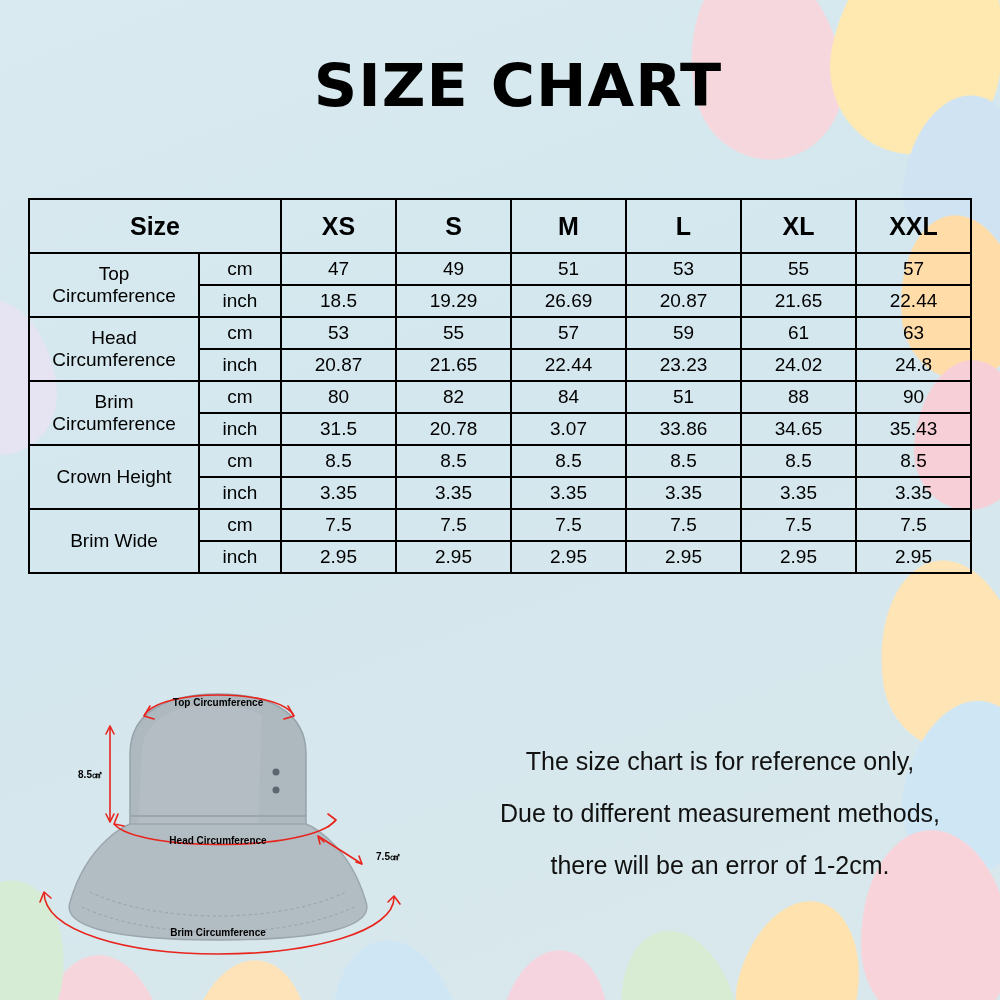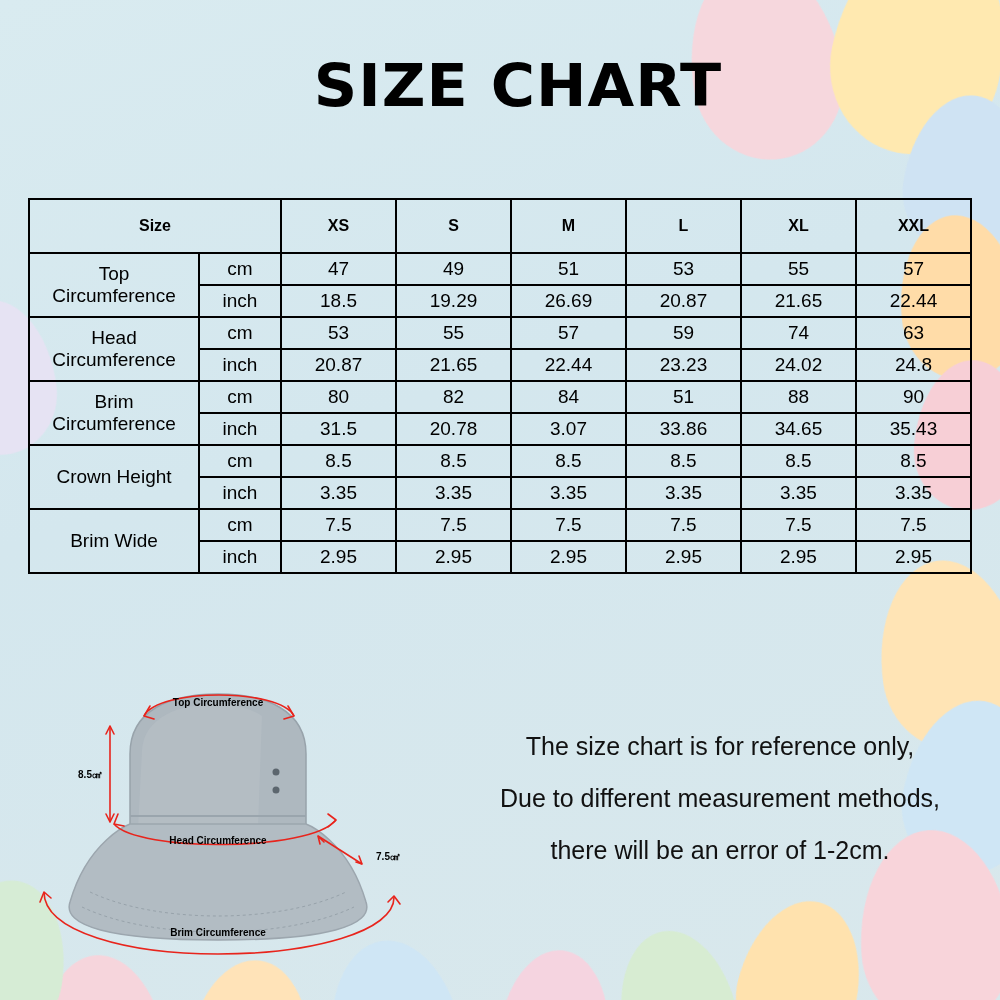--- a/index.html
+++ b/index.html
@@ -61,21 +61,21 @@
     text-align: center;
     font-size: 19px;
     color: #000;
     font-weight: normal;
     padding: 0;
     height: 30px;
     line-height: 1.15;
   }
   table.size-chart th {
     font-weight: bold;
-    font-size: 16px;
+    font-size: 25px;
     height: 52px;
   }
   td.measure-label {
     font-size: 20px;
     line-height: 1.22;
     padding: 2px 4px;
     margin-left: 23px;
   }
   td.unit {
     font-size: 18px;
@@ -91,21 +91,21 @@
     top: 664px;
     width: 440px;
     height: 300px;
   }
   .diagram svg { display: block; }
 
   
   .note {
     position: absolute;
     left: 455px;
-    top: 720px;
+    top: 735px;
     width: 530px;
     text-align: center;
     color: #111;
     font-size: 25px;
     line-height: 52px;
     font-family: "Liberation Sans", sans-serif;
   }
 </style>
 </head>
 <body>
@@ -177,21 +177,21 @@
           <td>22.44</td>
         </tr>
 
         <tr>
           <td class="measure-label" rowspan="2"><span>Head</span><br><span>Circumference</span></td>
           <td class="unit">cm</td>
           <td>53</td>
           <td>55</td>
           <td>57</td>
           <td>59</td>
-          <td>74</td>
+          <td>61</td>
           <td>63</td>
         </tr>
         <tr>
           <td class="unit">inch</td>
           <td>20.87</td>
           <td>21.65</td>
           <td>22.44</td>
           <td>23.23</td>
           <td>24.02</td>
           <td>24.8</td>

